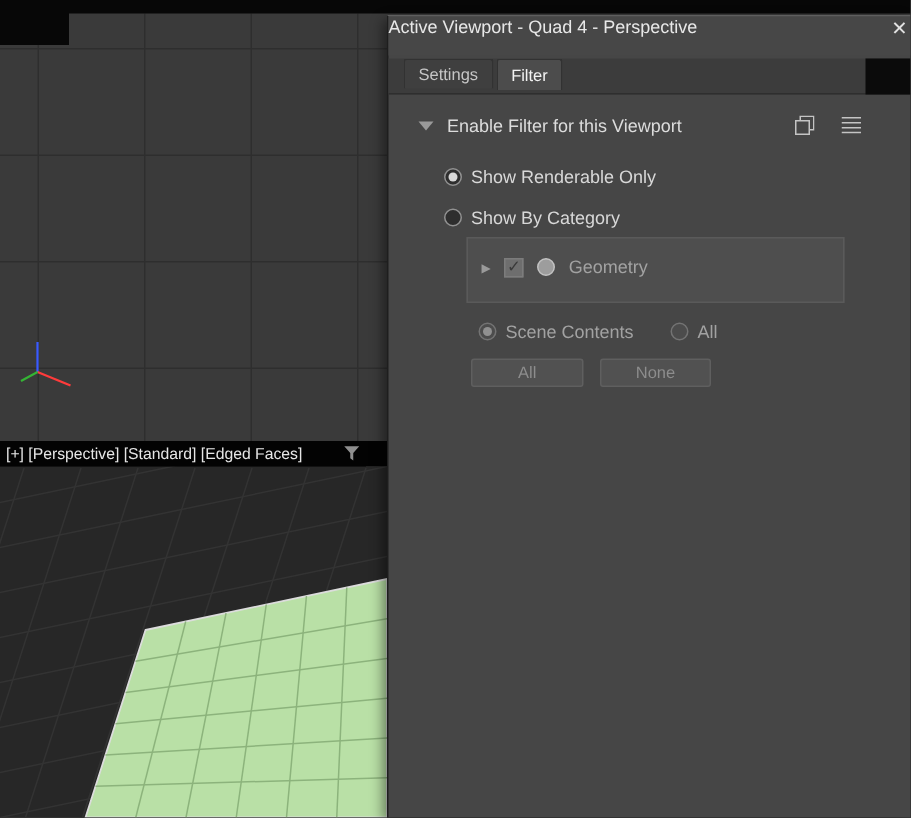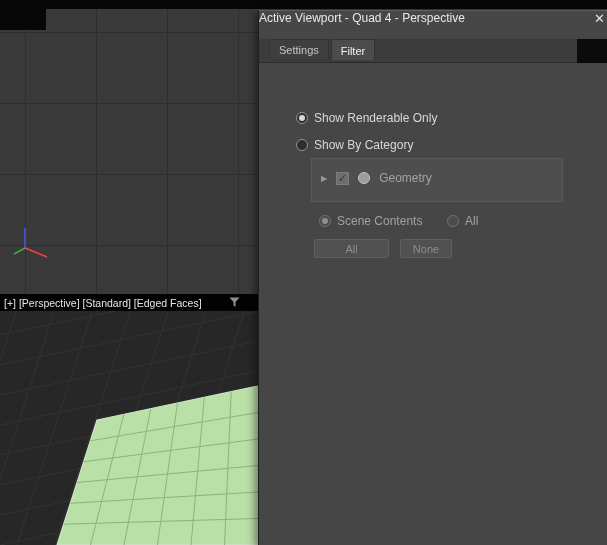--- a/index.html
+++ b/index.html
@@ -175,20 +175,40 @@
       <span>Active Viewport - Quad 4 - Perspective</span>
       <span class="close-x">✕</span>
     </div>
 
     <div class="tab-strip">
       <span class="tab">Settings</span>
       <span class="tab active">Filter</span>
       <span class="black-box"></span>
     </div>
 
+    <div class="enable-row">
+      <span class="tri-down"></span>
+      <span>Enable Filter for this Viewport</span>
+      <span class="enable-icons">
+        <span>
+          <svg width="13" height="13" viewBox="0 0 13 13">
+            <rect x="3.5" y="0.5" width="9" height="9" fill="none" stroke="#c4c4c4"></rect>
+            <rect x="0.5" y="3.5" width="9" height="9" fill="#464646" stroke="#c4c4c4"></rect>
+          </svg>
+        </span>
+        <span>
+          <svg width="13" height="13" viewBox="0 0 13 13" stroke="#c4c4c4">
+            <line x1="0" y1="1.5" x2="13" y2="1.5"></line>
+            <line x1="0" y1="4.8" x2="13" y2="4.8"></line>
+            <line x1="0" y1="8.1" x2="13" y2="8.1"></line>
+            <line x1="0" y1="11.4" x2="13" y2="11.4"></line>
+          </svg>
+        </span>
+      </span>
+    </div>
 
     <div class="option-row" style="left:37px; top:100px;">
       <span class="radio checked"></span>
       <span>Show Renderable Only</span>
     </div>
 
     <div class="option-row" style="left:37px; top:127px;">
       <span class="radio"></span>
       <span>Show By Category</span>
     </div>
@@ -206,16 +226,16 @@
       <span class="radio disabled checked"></span>
       <span>Scene Contents</span>
     </div>
 
     <div class="option-row dim-label" style="left:188px; top:203px; color:#a2a2a2;">
       <span class="radio disabled"></span>
       <span>All</span>
     </div>
 
     <div class="btn" style="left:55px; top:228px; width:75px;">All</div>
-    <div class="btn" style="left:141px; top:228px; width:52px;">None</div>
+    <div class="btn" style="left:141px; top:228px; width:74px;">None</div>
 
   </div>
 </div>
 
 </body></html>

